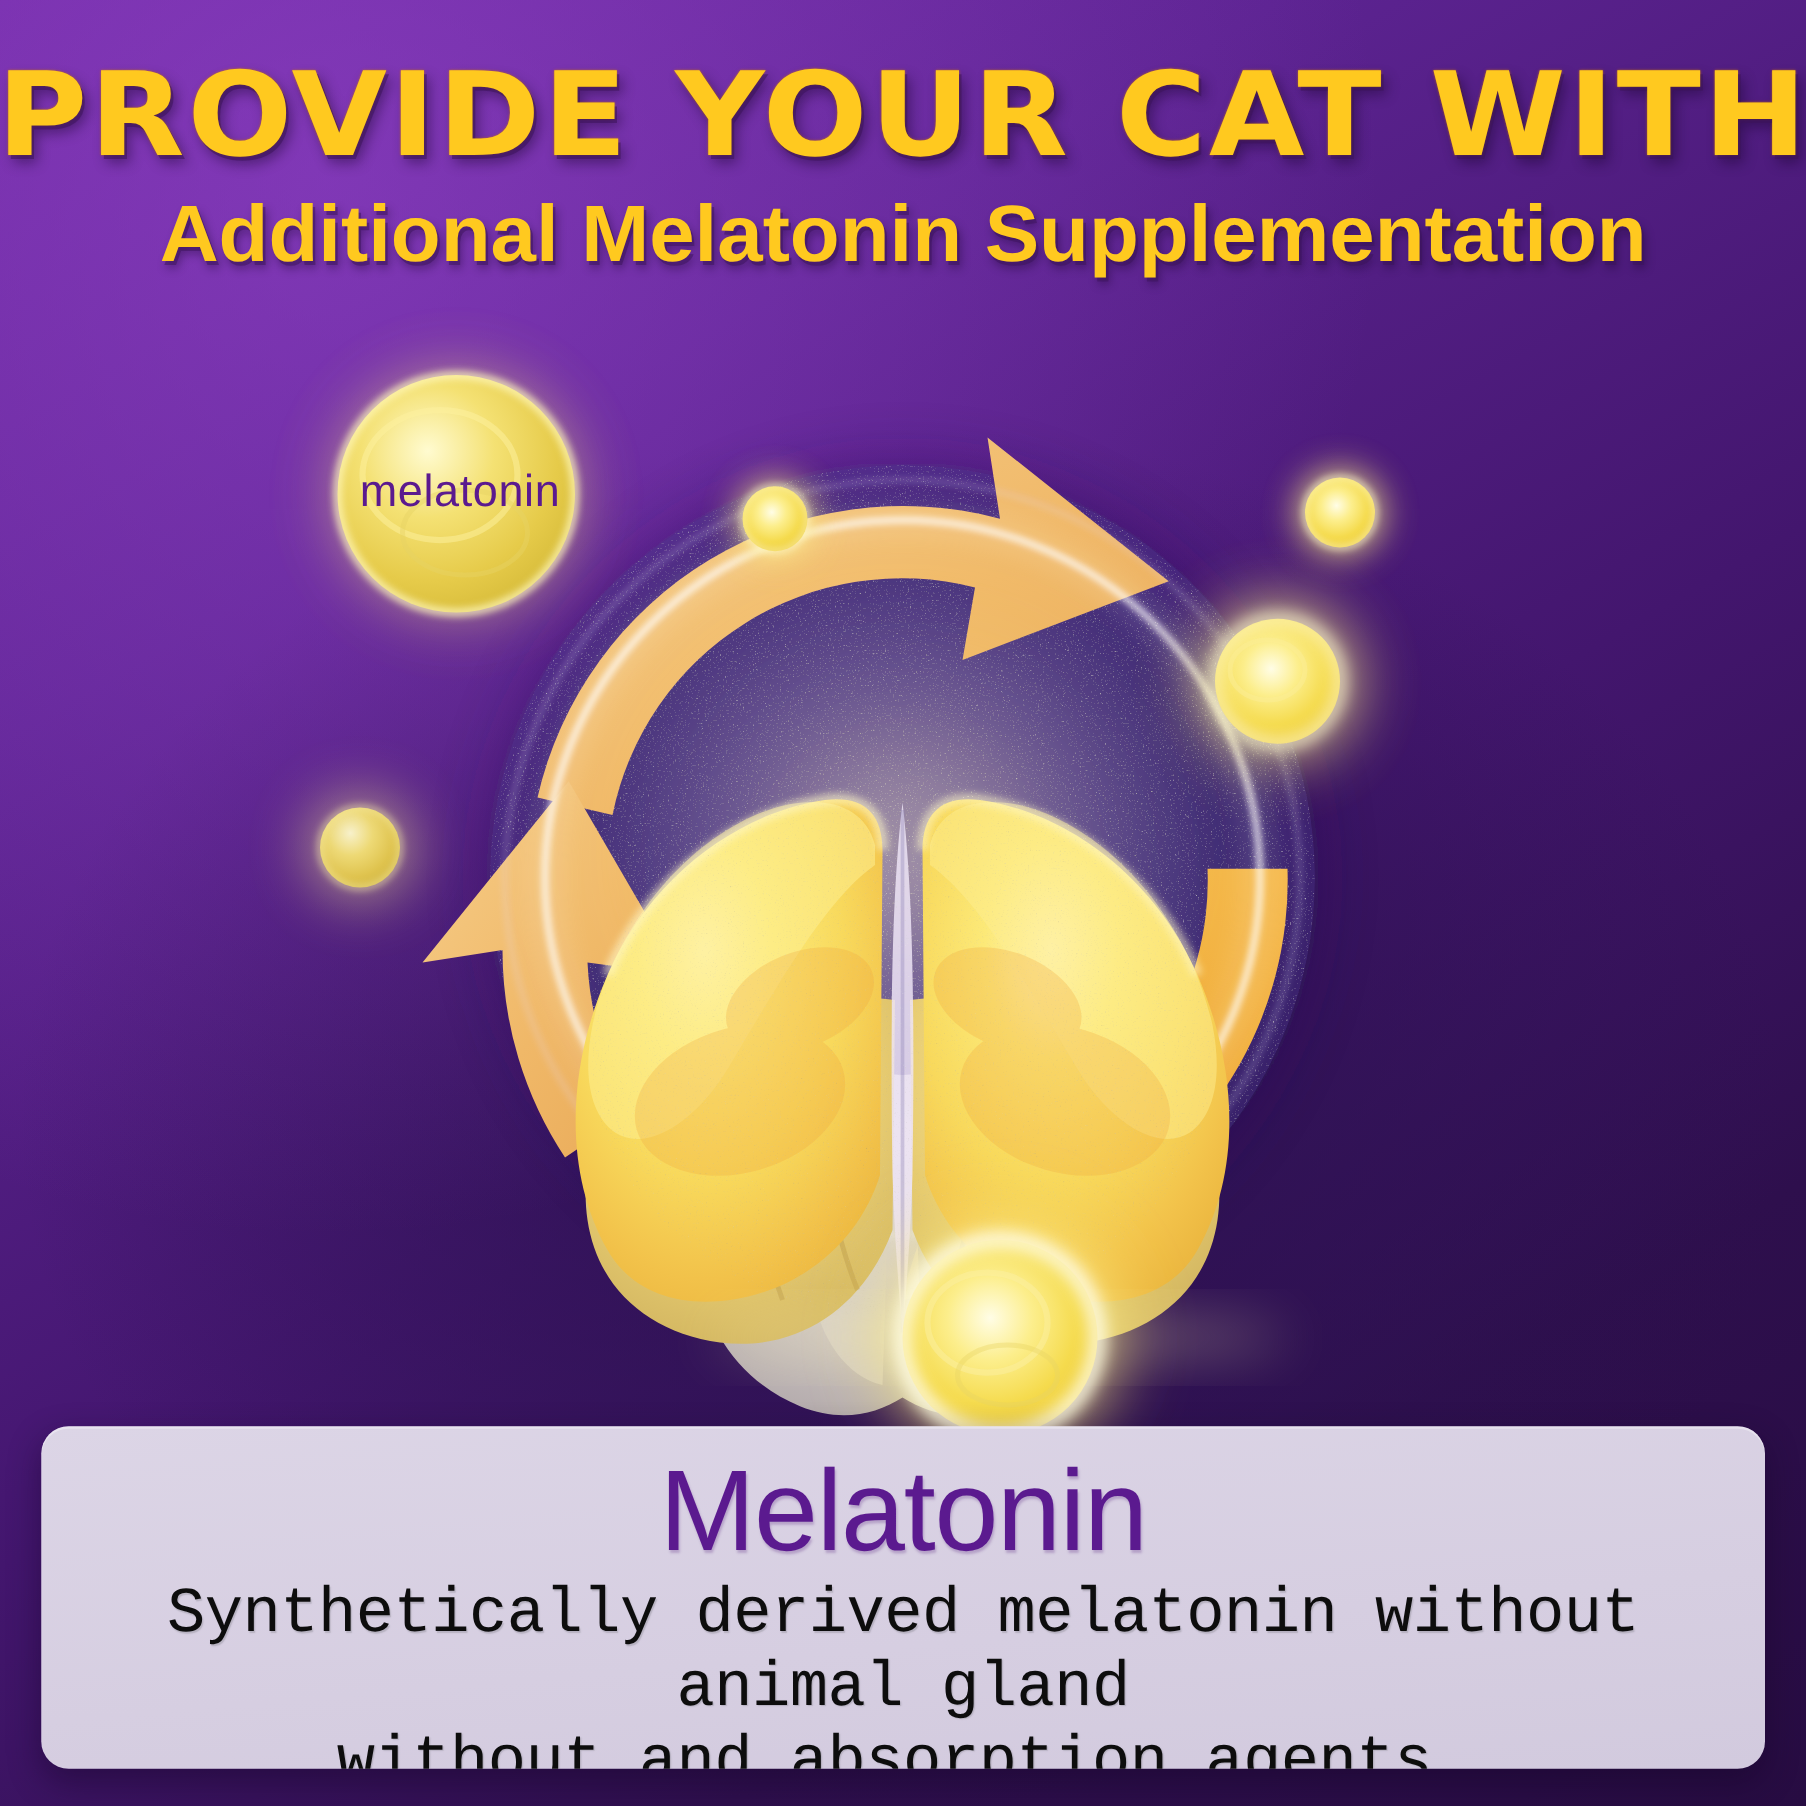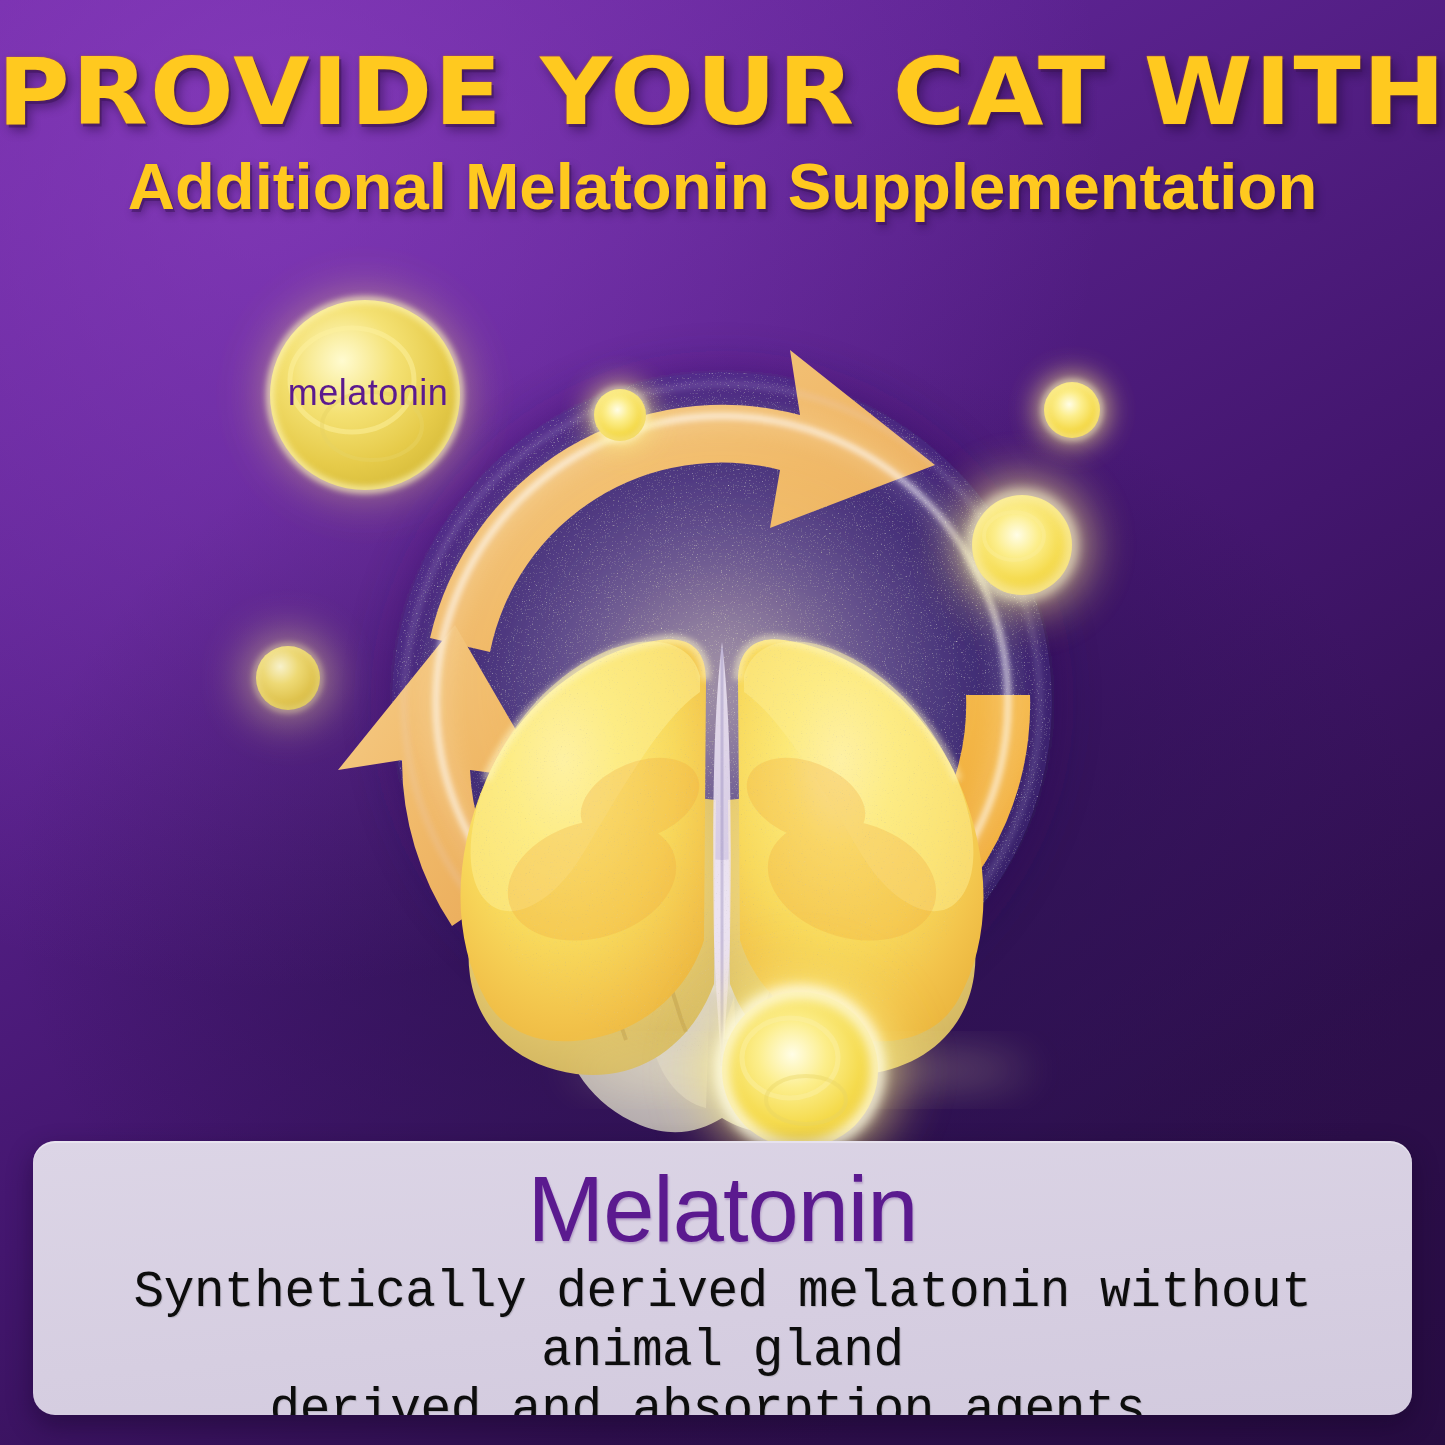--- a/index.html
+++ b/index.html
@@ -417,17 +417,17 @@
 
     </svg>
   </div>
 
   <div class="mol-label">melatonin</div>
 
   <div class="info-card">
     <h2 class="card-title">Melatonin</h2>
     <div class="card-body">
       <span class="line">Synthetically derived melatonin without animal gland</span>
-      <span class="line">derived and absorption agents.</span>
+      <span class="line">without and absorption agents.</span>
     </div>
   </div>
 
 </div>
 
 </body></html>

